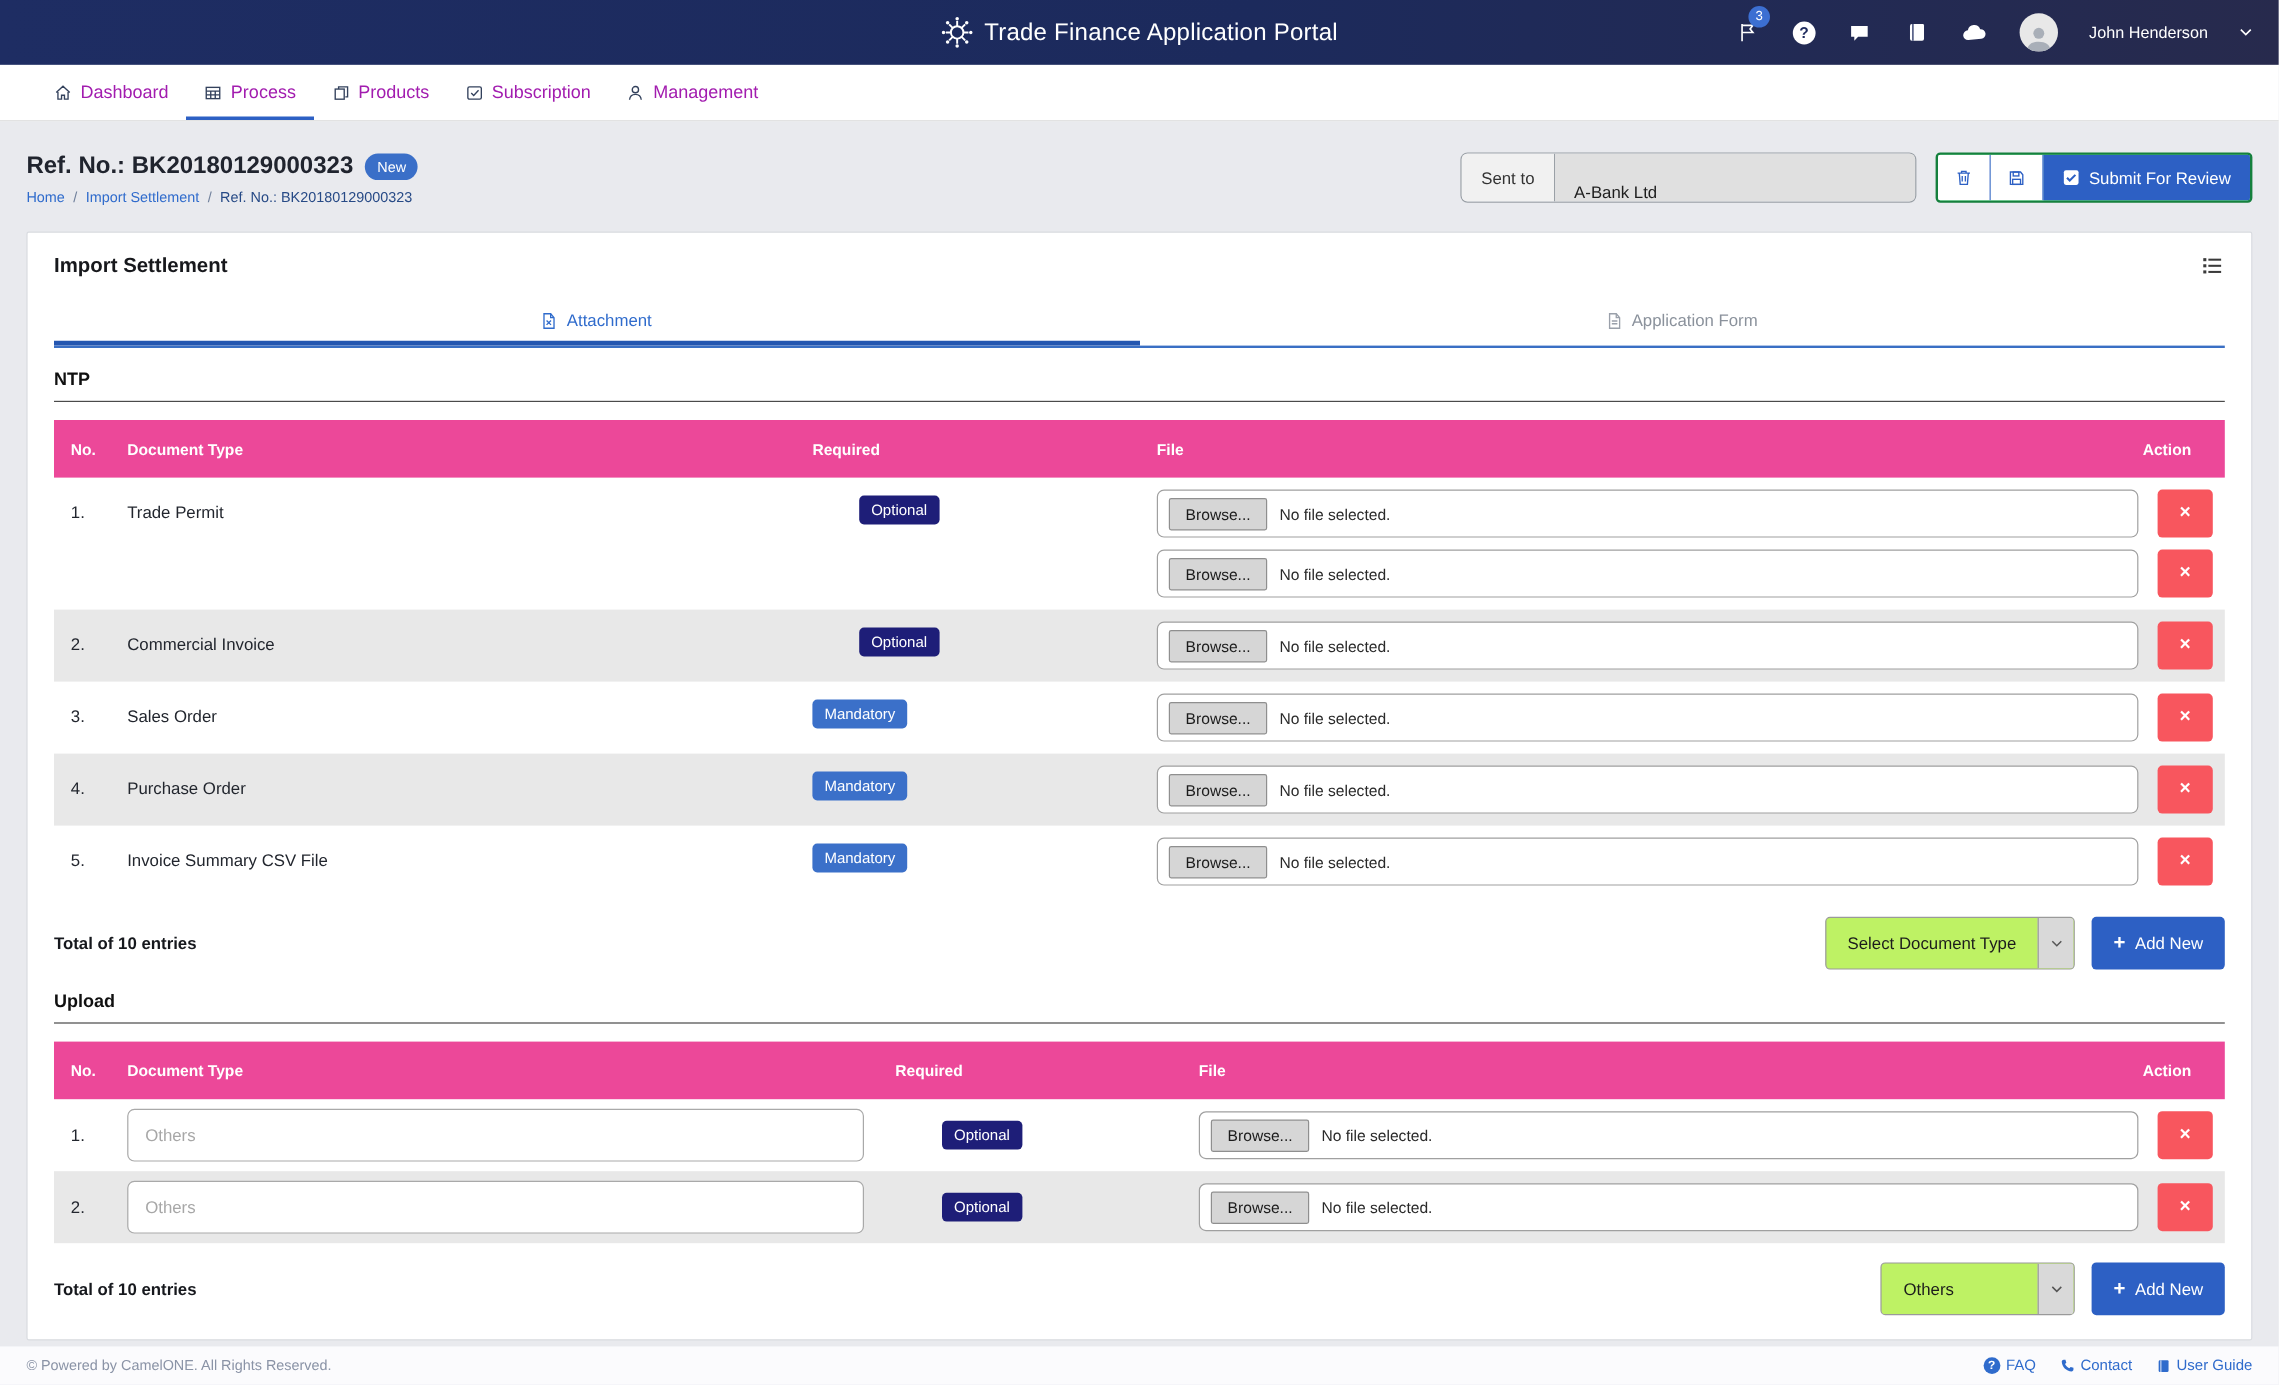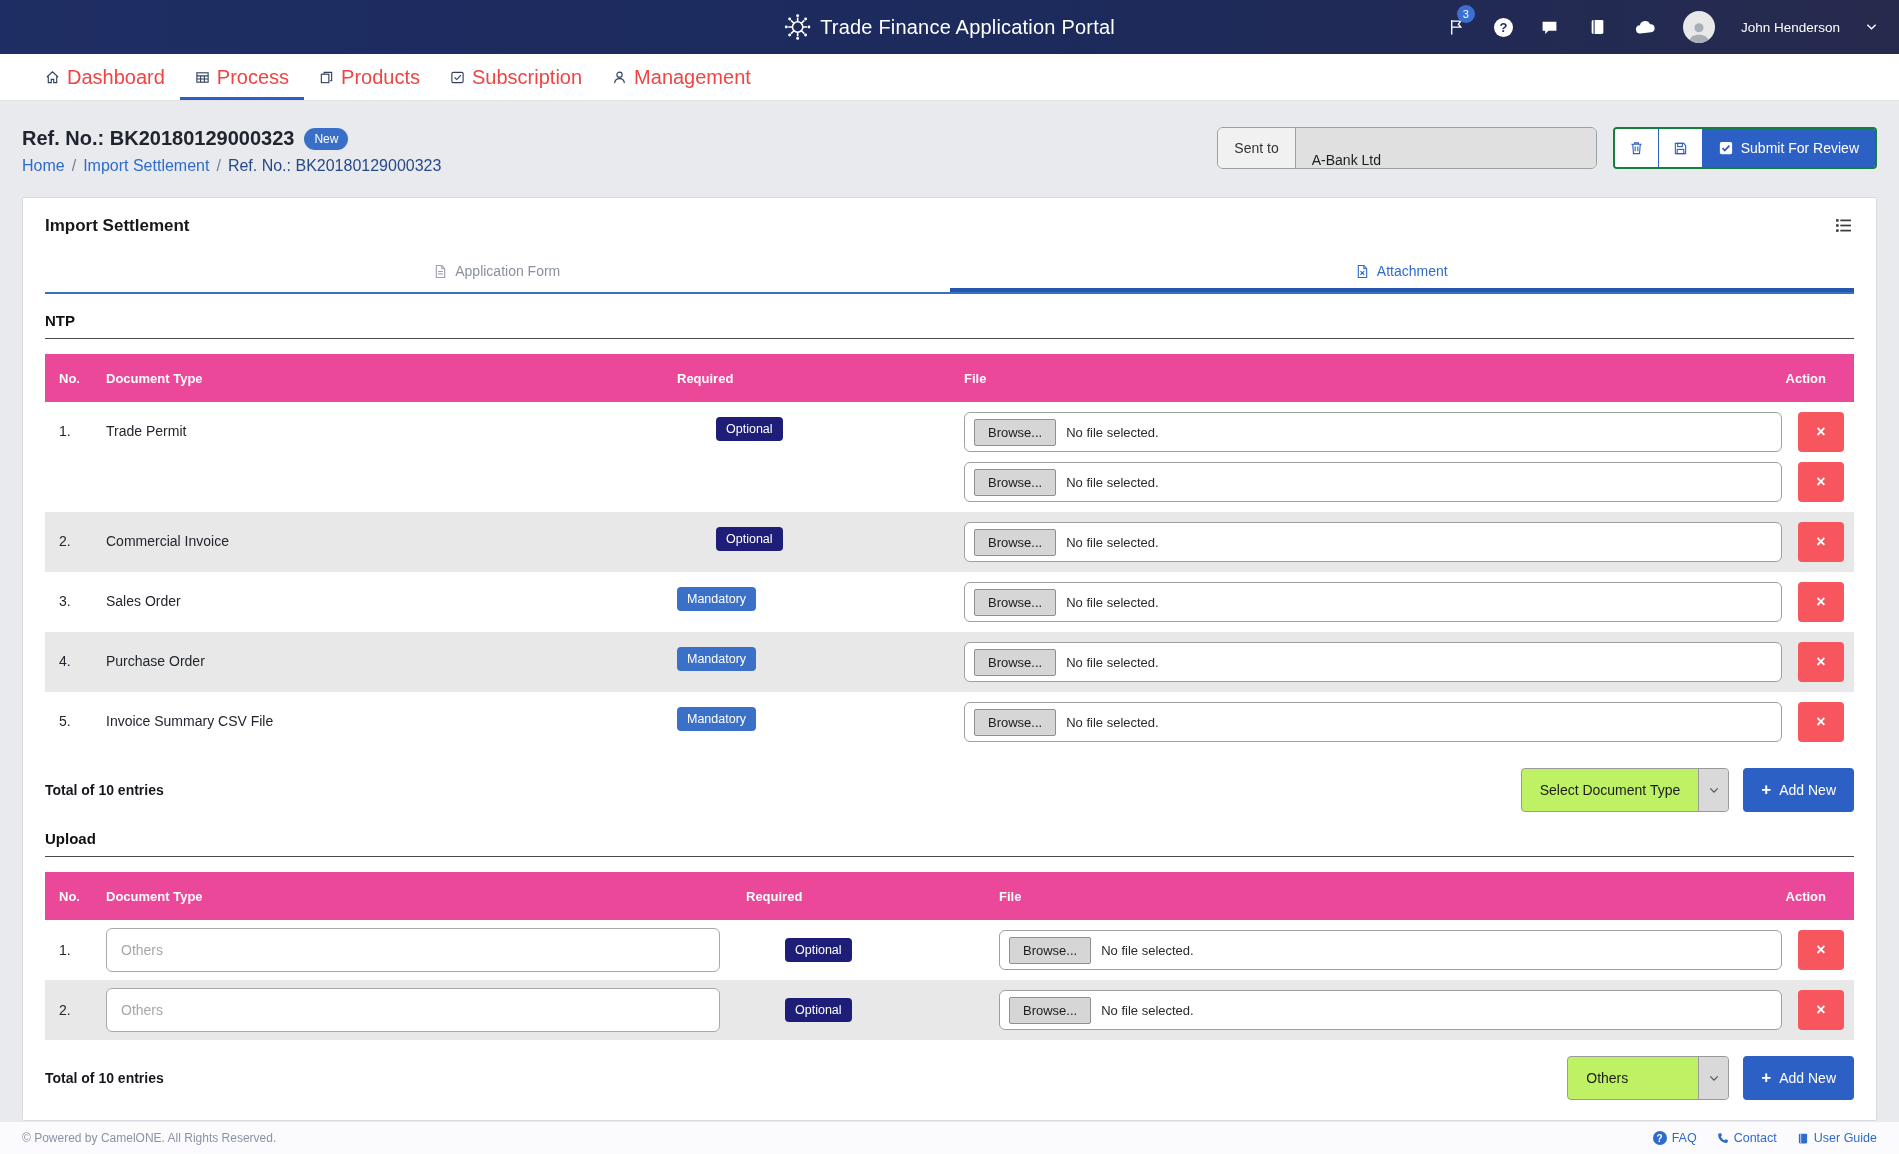--- a/index.html
+++ b/index.html
@@ -17,30 +17,30 @@
   .nav-ic { position:relative; display:flex; align-items:center; justify-content:center; width:22px; height:22px; cursor:pointer; }
   .nbadge { position:absolute; top:-11px; right:-7px; background:#3c6fd2; color:#fff; font-style:normal; font-size:11px;
             min-width:18px; height:18px; border-radius:50%; display:flex; align-items:center; justify-content:center; }
   .qcirc { background:#fff; color:#1e2b5e; border-radius:50%; width:19px; height:19px; font-weight:bold; font-size:13px; }
   .avatar { width:32px; height:32px; border-radius:50%; background:#e8e8e8; overflow:hidden; display:flex; align-items:flex-end; justify-content:center; cursor:pointer; }
   .uname { font-size:13.5px; cursor:pointer; }
   .chev { cursor:pointer; display:flex; }
 
   
   .menubar { height:47px; flex:0 0 47px; background:#fff; border-bottom:1px solid #e2e2e2; display:flex; align-items:stretch; padding-left:30px; }
-  .mitem { display:flex; align-items:center; gap:7px; padding:0 15px; font-size:20px; color:#ef4444; cursor:pointer; }
+  .mitem { display:flex; align-items:center; gap:7px; padding:0 15px; font-size:15px; color:#a21caf; cursor:pointer; }
   .mitem svg { color:#33415c; }
   .mitem.active { box-shadow:inset 0 -3px 0 #2d60c4; }
 
   
   .pagehead { padding:26px 22px 22px; display:flex; justify-content:space-between; align-items:flex-start; }
   .refrow { display:flex; align-items:center; gap:10px; }
   .refrow h1 { font-size:20px; font-weight:600; color:#20242e; }
   .newbadge { background:#3a6fc8; color:#fff; font-size:12px; padding:4px 10px; border-radius:11px; }
-  .breadcrumb { margin-top:7px; font-size:16px; display:flex; gap:7px; align-items:flex-start; }
+  .breadcrumb { margin-top:7px; font-size:12px; display:flex; gap:7px; align-items:flex-start; }
   .breadcrumb a { color:#2f6bcc; text-decoration:none; cursor:pointer; }
   .breadcrumb .sep { color:#70809c; }
   .bc-cur { color:#274a86; }
   .ph-right { display:flex; align-items:center; gap:16px; }
   .sentto { display:flex; height:42px; border:1px solid #9aa0a6; border-radius:6px; overflow:hidden; }
   .st-label { background:#f1f1f1; border-right:1px solid #9aa0a6; padding:0 16px; line-height:40px; font-size:14px; color:#333; }
   .st-value { background:#e0e0e0; width:300px; padding:12px 16px; line-height:40px; font-size:14px; color:#1d1d1d; }
   .btngroup { display:flex; height:42px; border:2px solid #15803d; border-radius:4px; overflow:hidden; background:#86efac; }
   .ico-btn { width:44px; background:#fff; border:none; border-right:1px solid #2d60c4; color:#2d60c4; cursor:pointer;
              display:flex; align-items:center; justify-content:center; }
@@ -260,35 +260,35 @@
             <rect x="5" y="1.4" width="10" height="1.6"></rect>
             <rect x="1" y="5.8" width="2.4" height="2.4"></rect>
             <rect x="5" y="6.2" width="10" height="1.6"></rect>
             <rect x="1" y="10.6" width="2.4" height="2.4"></rect>
             <rect x="5" y="11" width="10" height="1.6"></rect>
           </svg>
       </span>
     </div>
 
     <div class="tabs">
+      <div class="tab active">
+        <svg width="13" height="15" viewBox="0 0 14 16" fill="none" stroke="currentColor" stroke-width="1.2">
+            <path d="M2.5 1.5h6L11.5 5v9.5h-9z"></path>
+            <path d="M8.5 1.5V5h3"></path>
+            <path d="M4.8 7.5l4 4M8.8 7.5l-4 4"></path>
+          </svg>
+        <span>Attachment</span>
+      </div>
       <div class="tab">
         <svg width="13" height="15" viewBox="0 0 14 16" fill="none" stroke="currentColor" stroke-width="1.2">
             <path d="M2.5 1.5h6L11.5 5v9.5h-9z"></path>
             <path d="M8.5 1.5V5h3"></path>
             <path d="M4.5 8h5M4.5 10.5h5"></path>
           </svg>
         <span>Application Form</span>
-      </div>
-      <div class="tab active">
-        <svg width="13" height="15" viewBox="0 0 14 16" fill="none" stroke="currentColor" stroke-width="1.2">
-            <path d="M2.5 1.5h6L11.5 5v9.5h-9z"></path>
-            <path d="M8.5 1.5V5h3"></path>
-            <path d="M4.8 7.5l4 4M8.8 7.5l-4 4"></path>
-          </svg>
-        <span>Attachment</span>
       </div>
     </div>
 
     <h3 class="sec-h">NTP</h3>
     <hr class="sec-hr">
 
     <div class="ntp-tbl">
       <div class="t-head">
         <span class="h-no">No.</span>
         <span class="h-doc">Document Type</span>

